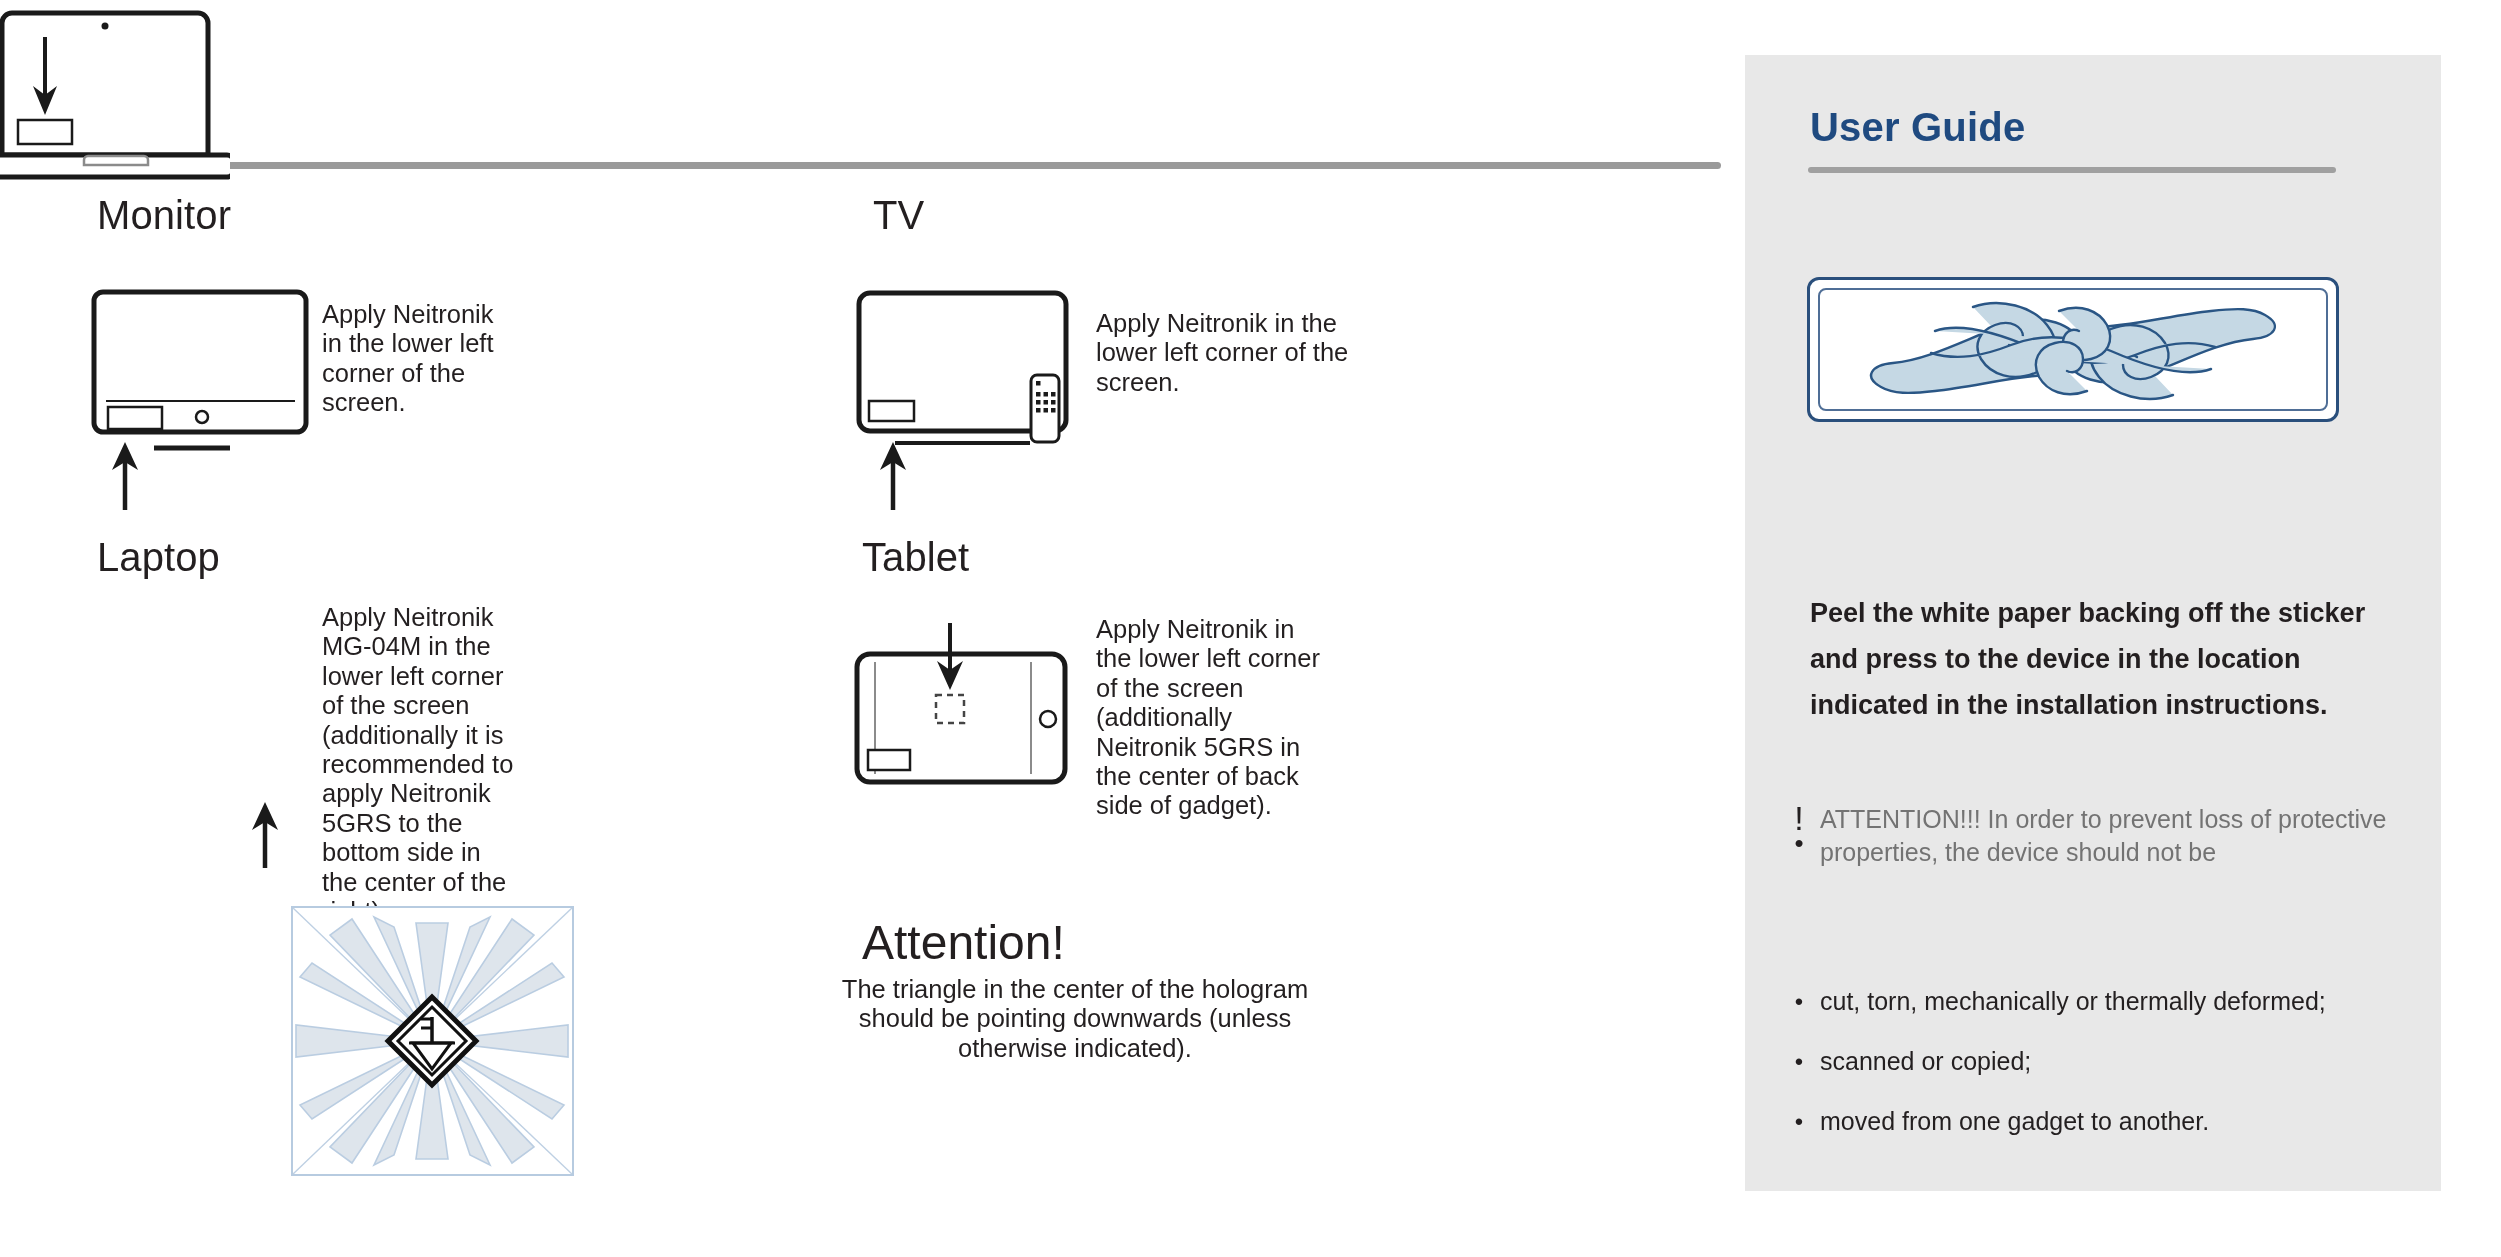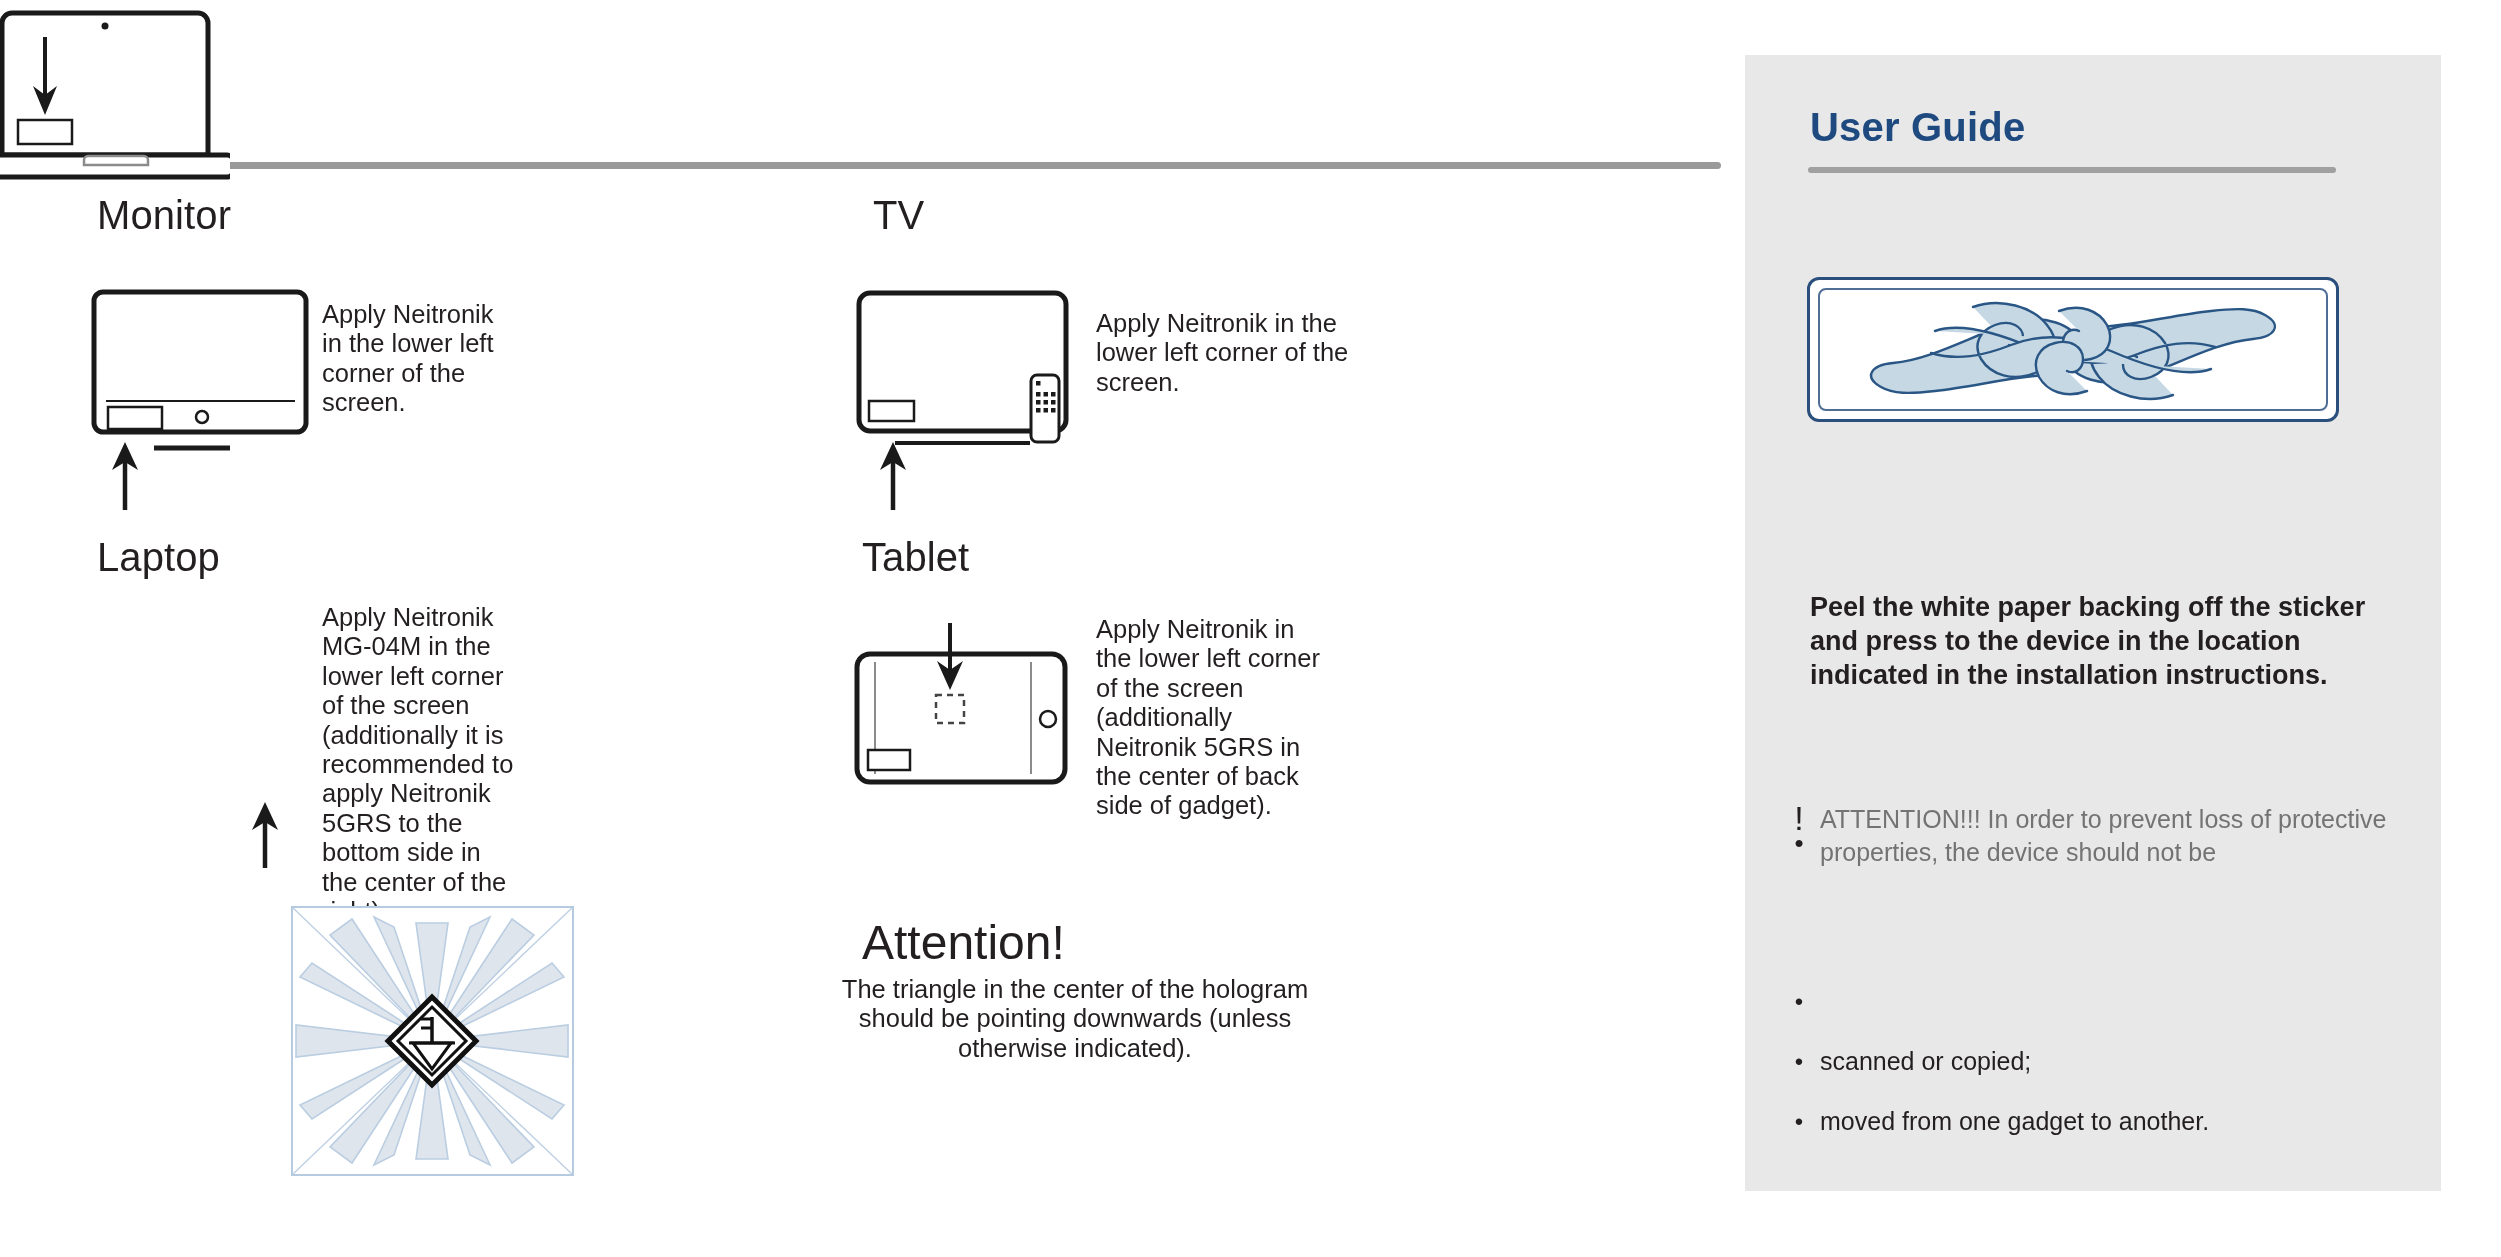--- a/index.html
+++ b/index.html
@@ -62,21 +62,21 @@
   }
   #sticker-inner {
     width: 100%; height: 100%;
     border: 2px solid #4f6e96; border-radius: 8px;
     display: flex; align-items: center; justify-content: center;
     overflow: hidden;
   }
   #peel-text {
     position: absolute; left: 65px; top: 535px;
     width: 578px;
-    font-size: 27px; line-height: 34px; font-weight: bold; color: #231f20;
+    font-size: 27px; line-height: 46px; font-weight: bold; color: #231f20;
   }
   #attention-block {
     position: absolute; left: 33px; top: 748px; width: 620px;
   }
   .warn-row { display: flex; align-items: flex-start; }
   .warn-mark {
     width: 42px; flex: 0 0 42px;
     text-align: center;
     font-size: 30px; line-height: 33px; color: #231f20;
   }
@@ -281,20 +281,21 @@
           <span class="exc">!</span>
           <span class="dot">•</span>
         </div>
         <div class="warn-text">ATTENTION!!! In order to prevent loss of protective properties, the device should not be</div>
       </div>
     </div>
 
     <div id="bullets">
       <div class="bullet-row">
         <div class="bullet-dot">•</div>
+        <div class="bullet-text">cut, torn, mechanically or thermally deformed;</div>
       </div>
       <div class="bullet-row">
         <div class="bullet-dot">•</div>
         <div class="bullet-text">scanned or copied;</div>
       </div>
       <div class="bullet-row">
         <div class="bullet-dot">•</div>
         <div class="bullet-text">moved from one gadget to another.</div>
       </div>
     </div>

